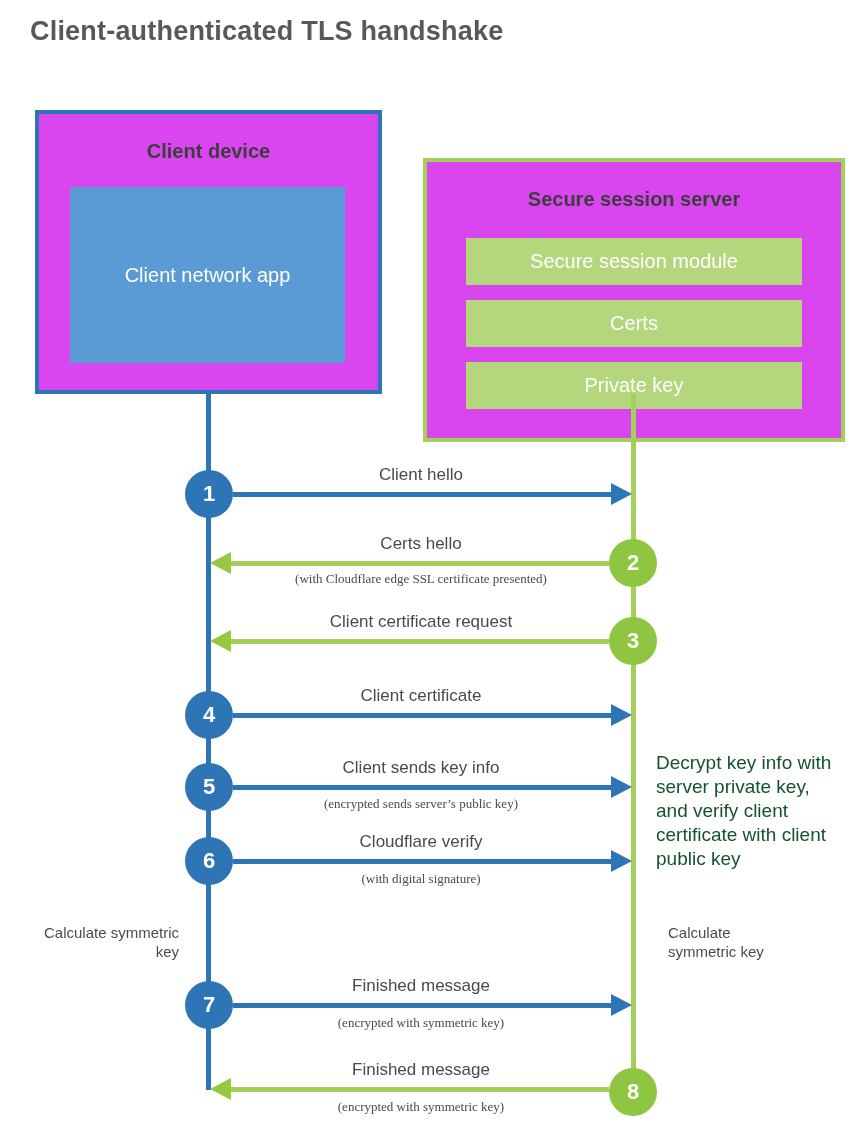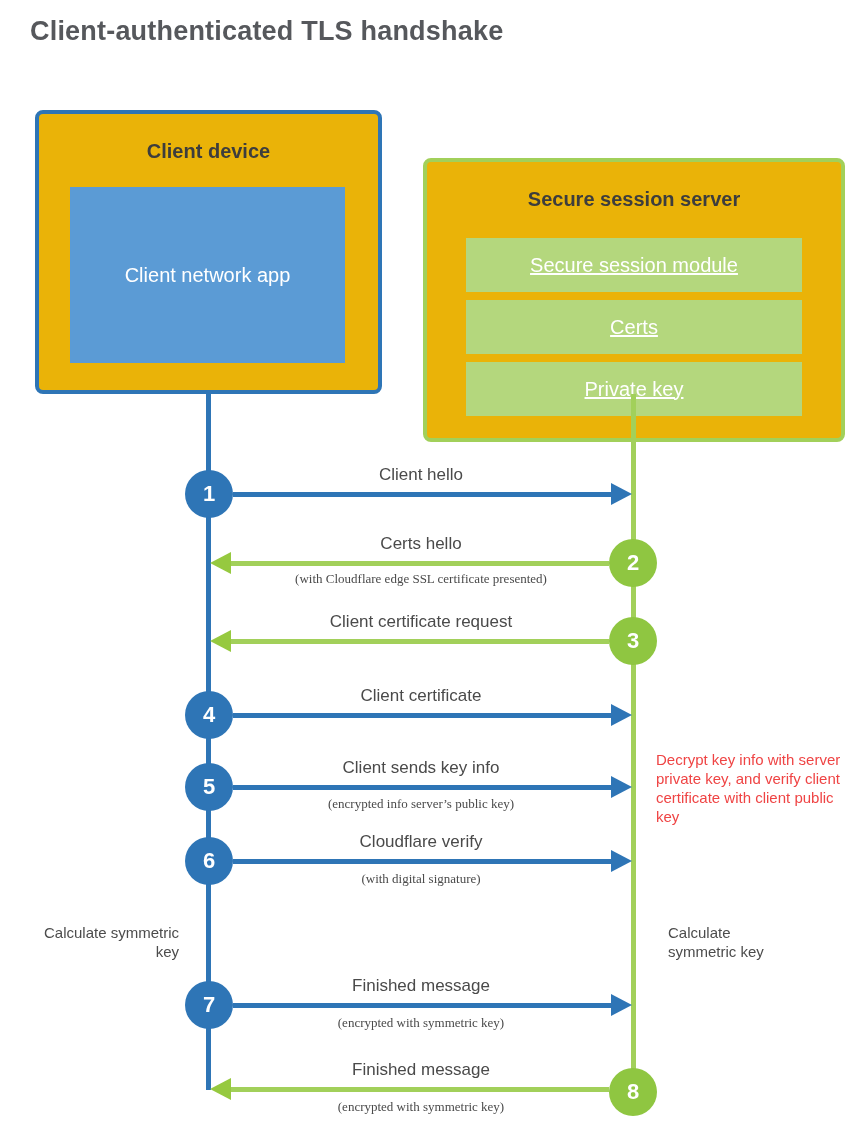--- a/index.html
+++ b/index.html
@@ -2,26 +2,26 @@
 <html><head>
 <meta charset="utf-8">
 <style>
   html,body{margin:0;padding:0;background:#ffffff;}
   body{font-family:"Liberation Sans", sans-serif;color:#4a4a4a;}
   .canvas{position:relative;width:865px;height:1146px;background:#ffffff;overflow:hidden;}
 
   .page-title{position:absolute;left:30px;top:16px;font-size:27px;font-weight:700;color:#56585c;letter-spacing:.2px;}
 
   
-  .actor-box{position:absolute;top:110px;height:284px;background:#eab308;box-sizing:border-box;border-radius:8px;}
+  .actor-box{position:absolute;top:110px;height:284px;background:#d946ef;box-sizing:border-box;}
   .client-box{left:35px;width:347px;border:4px solid #2e75b6;}
   .server-box{left:423px;width:422px;border:4px solid #a2d05a;margin-top:48px;}
   .actor-title{position:absolute;left:0;top:26px;width:100%;text-align:center;font-size:20px;font-weight:700;color:#3d3d3d;}
   .app-box{position:absolute;left:31px;top:73px;width:275px;height:176px;background:#5b9bd5;display:flex;align-items:center;justify-content:center;text-align:center;color:#ffffff;font-size:20px;line-height:1.3;padding:0 40px;box-sizing:border-box;}
-  .module-bar{position:absolute;left:39px;width:336px;height:54px;background:#b4d77d;display:flex;align-items:center;justify-content:center;color:#ffffff;font-size:20px;text-decoration:underline;}
+  .module-bar{position:absolute;left:39px;width:336px;height:47px;background:#b4d77d;display:flex;align-items:center;justify-content:center;color:#ffffff;font-size:20px;}
   .bar-0{top:76px}.bar-1{top:138px}.bar-2{top:200px}
 
   
   .lifeline{position:absolute;width:5px;top:394px;}
   .client-line{left:206px;height:696px;background:#2e75b6;}
   .server-line{left:631px;height:680px;background:#a2d05a;}
 
   
   .step-circle{position:absolute;width:48px;height:48px;border-radius:50%;display:flex;align-items:center;justify-content:center;color:#ffffff;font-size:22px;font-weight:700;z-index:3;}
   .c-blue{background:#2e75b6;left:185px;}
@@ -43,21 +43,21 @@
 
   .msg-label{position:absolute;left:221px;width:400px;text-align:center;font-size:17px;color:#4a4a4a;}
   .l1{top:465px}.l2{top:534px}.l3{top:612px}.l4{top:686px}
   .l5{top:758px}.l6{top:832px}.l7{top:976px}.l8{top:1060px}
   .msg-sub{position:absolute;left:221px;width:400px;text-align:center;font-size:13px;color:#4a4a4a;font-family:Liberation Serif, serif;}
   .s2{top:571px}.s5{top:796px}.s6{top:871px}.s7{top:1015px}.s8{top:1099px}
 
   
   .calc-left{position:absolute;left:39px;top:924px;width:140px;text-align:right;font-size:15px;line-height:1.25;color:#4c4c4c;}
   .calc-right{position:absolute;left:668px;top:924px;width:130px;text-align:left;font-size:15px;line-height:1.25;color:#4c4c4c;}
-  .decrypt-note{position:absolute;left:656px;top:751px;width:188px;font-size:15px;line-height:1.26;color:#ef4444;}
+  .decrypt-note{position:absolute;left:656px;top:751px;width:188px;font-size:19px;line-height:1.26;color:#14532d;}
 </style>
 </head>
 <body>
 
 <div class="canvas">
 
   <div class="page-title">Client-authenticated TLS handshake</div>
 
   <div class="actor-box client-box">
     <div class="actor-title">Client device</div>
@@ -91,21 +91,21 @@
   <div class="step-circle c-green c3">3</div>
 
   <div class="msg-label l4">Client certificate</div>
   <div class="bar bar-blue y4"></div>
   <div class="head head-right h4"></div>
   <div class="step-circle c-blue c4">4</div>
 
   <div class="msg-label l5">Client sends key info</div>
   <div class="bar bar-blue y5"></div>
   <div class="head head-right h5"></div>
-  <div class="msg-sub s5">(encrypted info server’s public key)</div>
+  <div class="msg-sub s5">(encrypted sends server’s public key)</div>
   <div class="step-circle c-blue c5">5</div>
 
   <div class="msg-label l6">Cloudflare verify</div>
   <div class="bar bar-blue y6"></div>
   <div class="head head-right h6"></div>
   <div class="msg-sub s6">(with digital signature)</div>
   <div class="step-circle c-blue c6">6</div>
 
   <div class="decrypt-note">Decrypt key info with server private key, and verify client certificate with client public key</div>
   <div class="calc-left">Calculate symmetric key</div>

